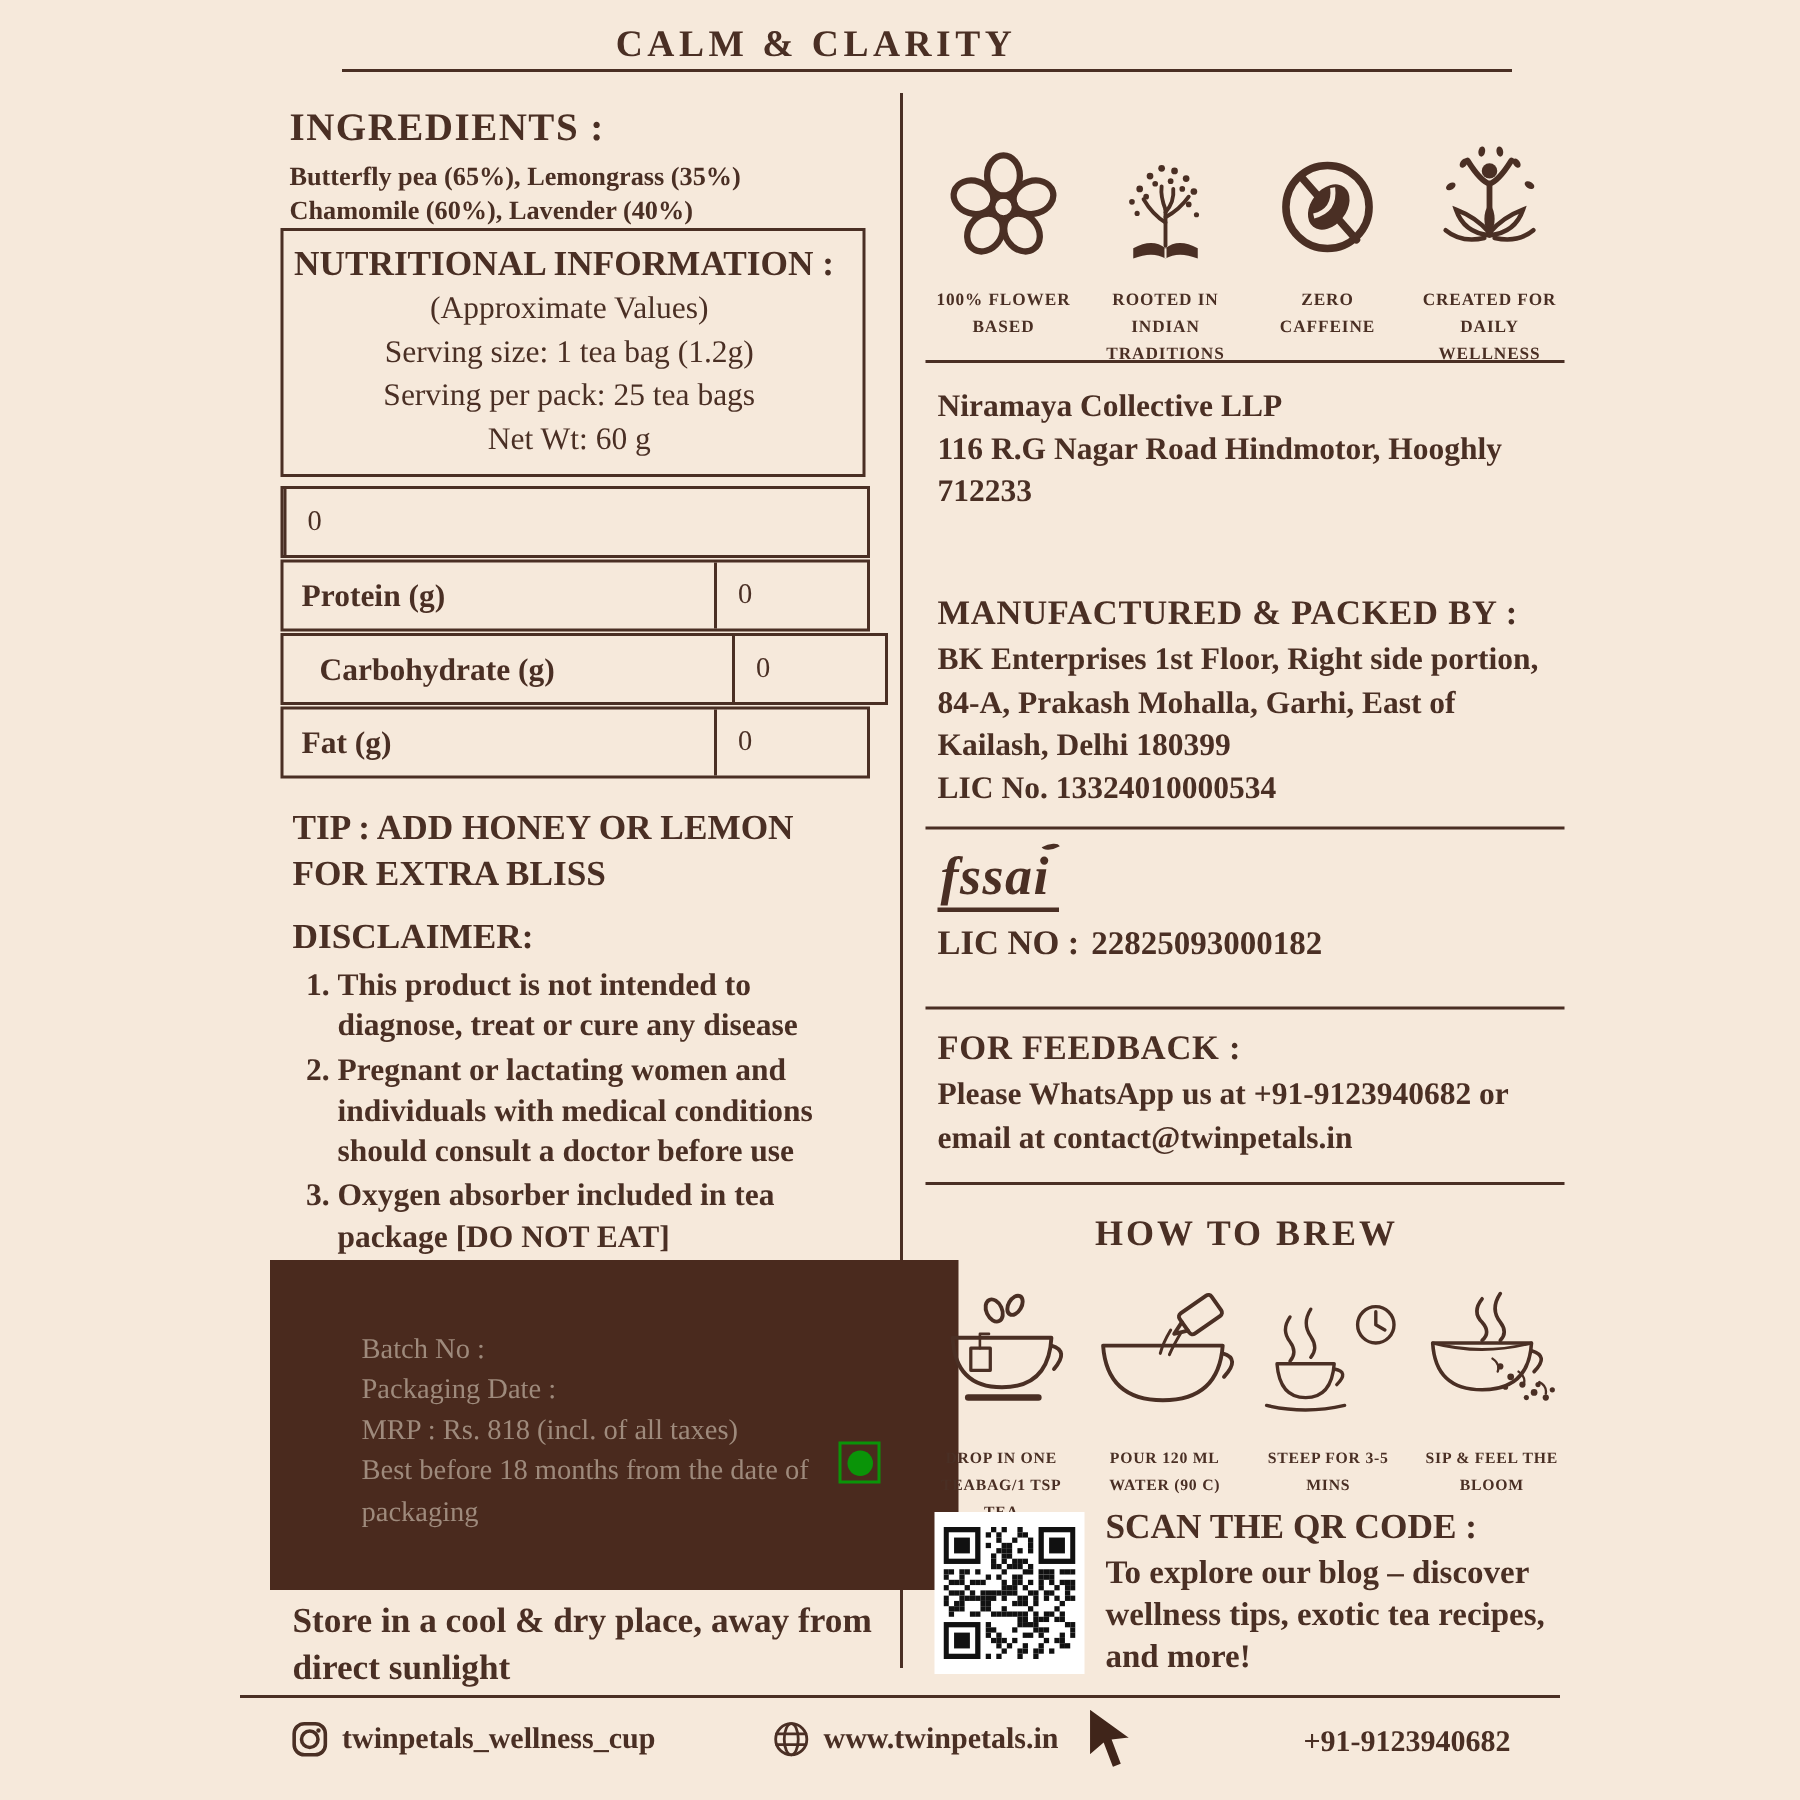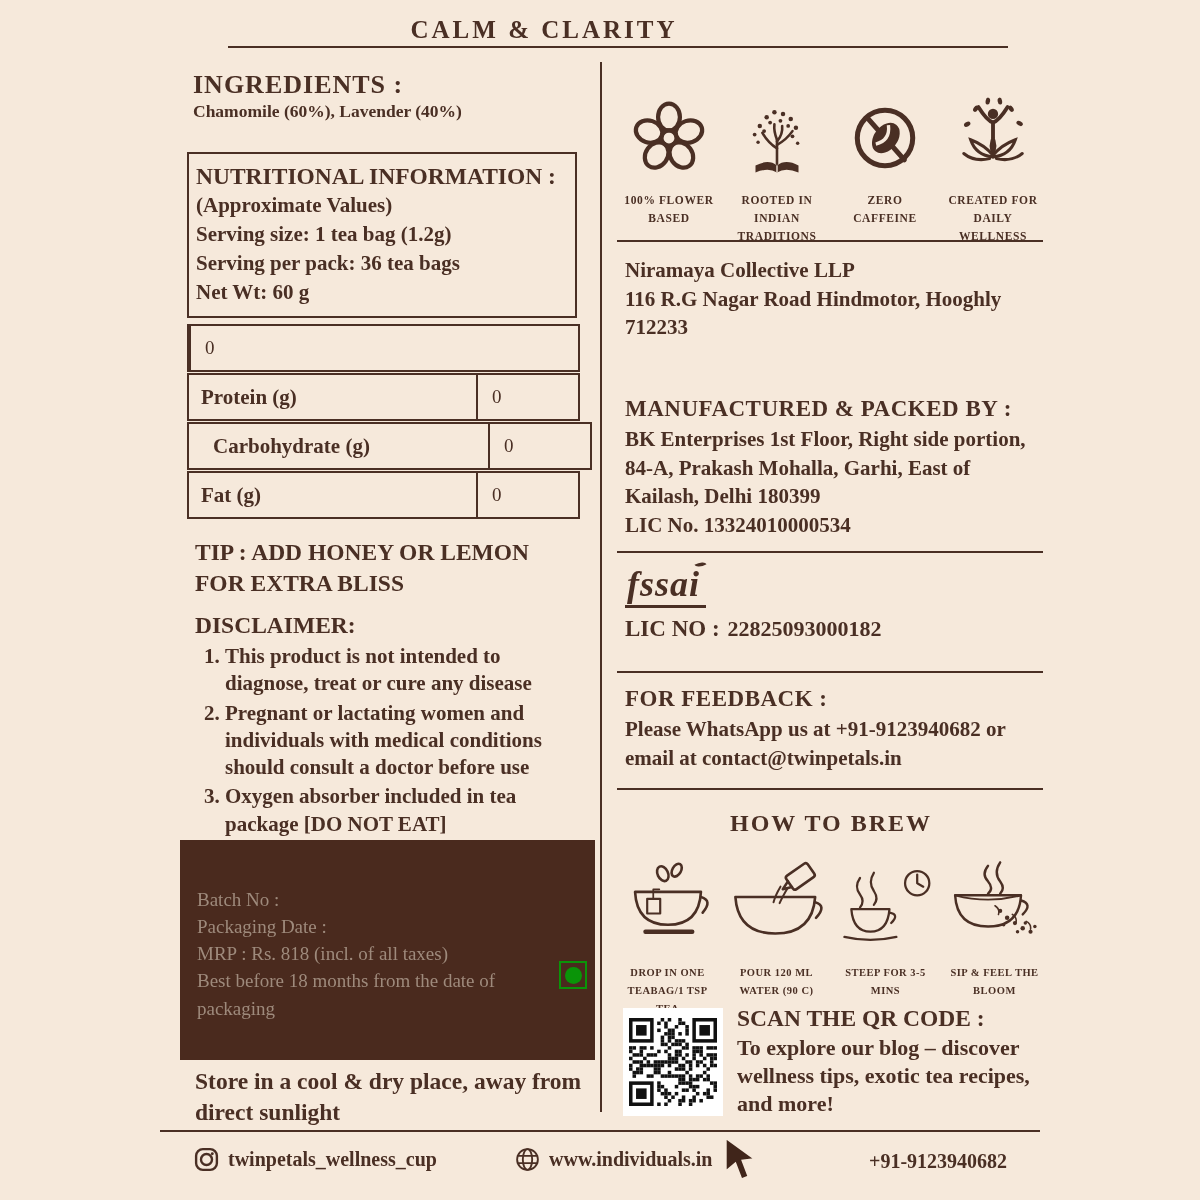--- a/index.html
+++ b/index.html
@@ -9,29 +9,29 @@
   .hline{position:absolute;height:2px;background:#4a2f24;}
   .vline{position:absolute;width:2px;background:#4a2f24;}
 
   .page-title{top:16px;left:0;width:1088px;text-align:center;font-size:25px;font-weight:bold;letter-spacing:3px;}
 
   
   .ing-head{font-size:26px;font-weight:bold;letter-spacing:1px;}
   .ing-line{font-size:17.5px;font-weight:bold;line-height:1.3;}
   .nut-box{left:187px;top:152px;width:367px;border:2px solid #4a2f24;padding:8px 12px 10px 7px;}
   .nut-head{font-size:23.5px;font-weight:bold;line-height:1.25;}
-  .nut-line{font-size:21px;line-height:1.37;font-weight:bold;}
+  .nut-line{font-size:21px;line-height:1.37;font-weight:normal;text-align:center;}
   .nrow{left:187px;width:389px;height:44px;border:2px solid #4a2f24;display:flex;align-items:center;}
   .nrow .lbl{flex:1;padding-left:12px;font-size:21px;font-weight:bold;}
   .nrow .val{width:86px;align-self:stretch;border-left:2px solid #4a2f24;display:flex;align-items:center;padding-left:14px;font-size:19px;}
   .tip{left:195px;top:537px;width:385px;font-size:23.5px;font-weight:bold;line-height:1.32;}
   .disc-head{font-size:23.5px;font-weight:bold;}
   .disc-list{margin:4px 0 0 0;padding-left:30px;font-size:21px;font-weight:bold;line-height:1.3;}
   .disc-list li{margin-bottom:2px;}
-  .batch-box{left:180px;top:840px;width:415px;height:220px;background:#4a2a1e;color:#9e8a7c;}
+  .batch-box{left:180px;top:840px;width:415px;height:220px;background:#4a2a1e;color:#9e8a7c;padding-left:44px;}
   .batch-inner{padding:46px 0 0 17px;font-size:19px;line-height:1.43;}
   .veg-mark{position:absolute;left:379px;top:121px;width:24px;height:24px;border:2px solid #0a9408;display:flex;align-items:center;justify-content:center;}
   .veg-dot{width:17px;height:17px;border-radius:50%;background:#0a9408;}
   .storage{left:195px;top:1066px;width:400px;font-size:23.5px;font-weight:bold;line-height:1.33;}
 
   
   .badges{left:615px;top:88px;width:432px;display:flex;}
   .badge{flex:1;display:flex;flex-direction:column;align-items:center;}
   .badge .icn{height:100px;display:flex;align-items:center;justify-content:center;}
   .badge .cap{margin-top:4px;font-size:11.5px;font-weight:bold;letter-spacing:.6px;text-align:center;line-height:1.55;max-width:102px;}
@@ -59,28 +59,29 @@
 </style>
 </head>
 <body>
 
 <div class="abs page-title">CALM &amp; CLARITY</div>
 <div class="hline" style="left:228px;top:46px;width:780px;"></div>
 <div class="vline" style="left:600px;top:62px;height:1050px;"></div>
 
 <div class="abs" style="left:193px;top:70px;width:390px;">
   <div class="ing-head">INGREDIENTS :</div>
+  <div class="ing-line" style="margin-top:6px;">Butterfly pea (65%), Lemongrass (35%)</div>
   <div class="ing-line">Chamomile (60%), Lavender (40%)</div>
 </div>
 
 <div class="abs nut-box">
   <div class="nut-head">NUTRITIONAL INFORMATION :</div>
   <div class="nut-line">(Approximate Values)</div>
   <div class="nut-line">Serving size: 1 tea bag (1.2g)</div>
-  <div class="nut-line">Serving per pack: 36 tea bags</div>
+  <div class="nut-line">Serving per pack: 25 tea bags</div>
   <div class="nut-line">Net Wt: 60 g</div>
 </div>
 
 <div class="abs nrow" style="top:324px;">
   <div class="val">0</div>
 </div>
 <div class="abs nrow" style="top:373px;">
   <div class="lbl">Protein (g)</div>
   <div class="val">0</div>
 </div>
@@ -530,21 +531,21 @@
   </svg>
   <span>twinpetals_wellness_cup</span>
 </div>
 
 <div class="foot-item" style="left:514px;top:1146px;">
   <svg class="stroke" width="27" height="27" viewBox="0 0 26 26" stroke-width="1.8">
     <circle cx="13" cy="13" r="10"></circle>
     <ellipse cx="13" cy="13" rx="4.5" ry="10"></ellipse>
     <path d="M3.6 9.5 L22.4 9.5 M3.6 16.5 L22.4 16.5"></path>
   </svg>
-  <span>www.individuals.in</span>
+  <span>www.twinpetals.in</span>
 </div>
 
 <svg class="abs" style="left:721px;top:1136px;" width="42" height="48" viewBox="0 0 28 32">
   <path d="M3 1 L3 24 L9.5 18.5 L13.5 29 L18.5 27 L14.5 16.5 L23 15.5 Z" fill="#40251a" stroke="#f6e9db" stroke-width="1.6"></path>
 </svg>
 
 <div class="foot-item" style="left:869px;top:1150px;">
   <span>+91-9123940682</span>
 </div>
 

